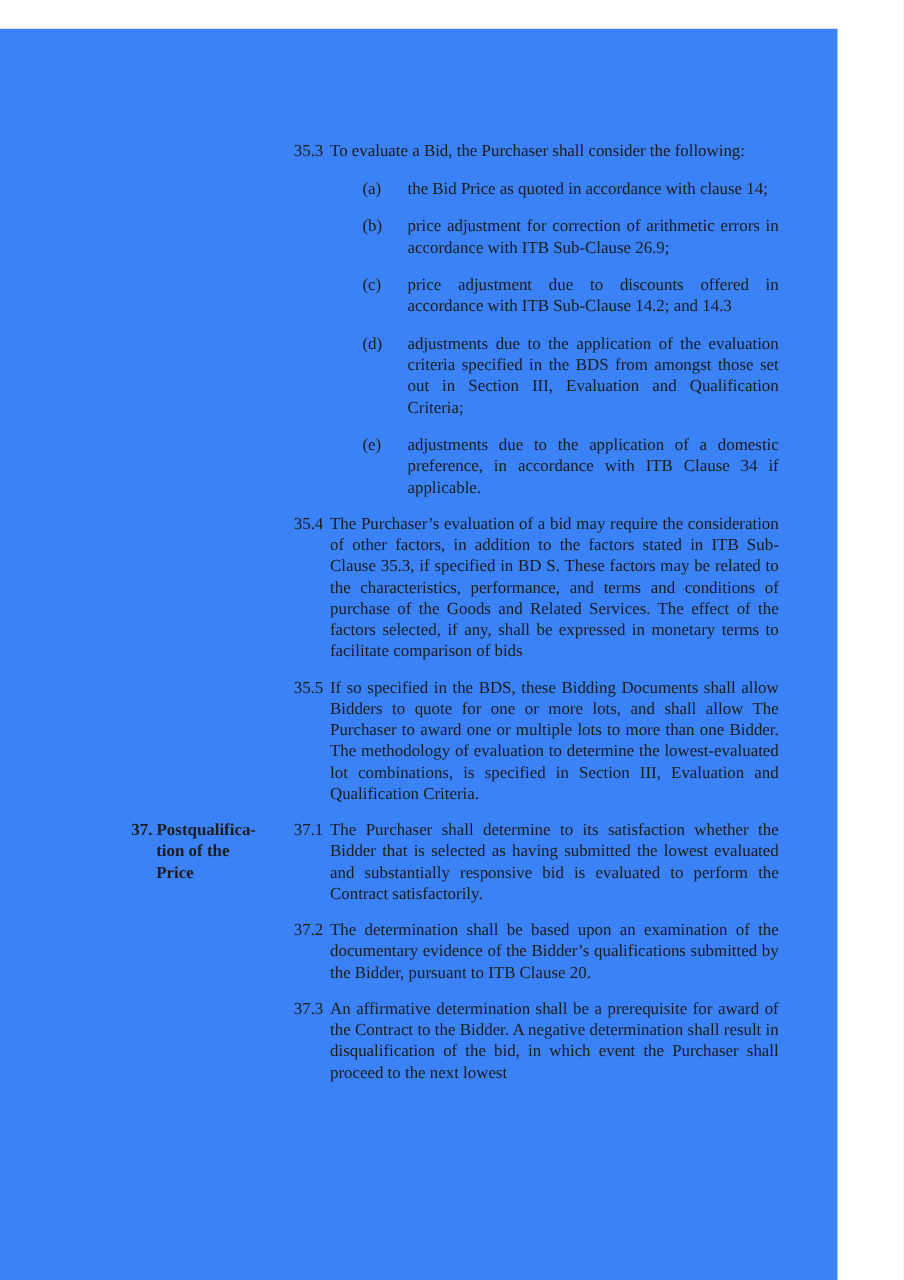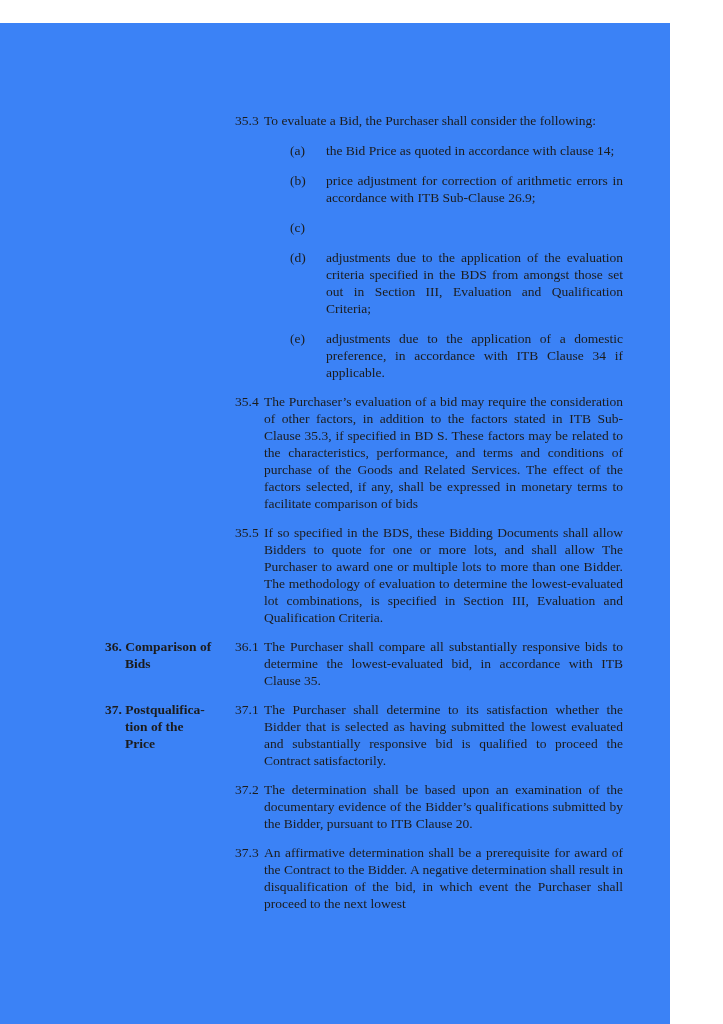--- a/index.html
+++ b/index.html
@@ -98,20 +98,21 @@
           <div class="subitem">
             <span class="slabel">(a)</span>
             <p class="stext">the Bid Price as quoted in accordance with clause 14;</p>
           </div>
           <div class="subitem">
             <span class="slabel">(b)</span>
             <p class="stext">price adjustment for correction of arithmetic errors in accordance with ITB Sub-Clause 26.9;</p>
           </div>
           <div class="subitem">
             <span class="slabel">(c)</span>
+            <p class="stext">price adjustment due to discounts offered in accordance with ITB Sub-Clause 14.2; and 14.3</p>
           </div>
           <div class="subitem">
             <span class="slabel">(d)</span>
             <p class="stext">adjustments due to the application of the evaluation criteria specified in the BDS from amongst those set out in Section III, Evaluation and Qualification Criteria;</p>
           </div>
           <div class="subitem">
             <span class="slabel">(e)</span>
             <p class="stext">adjustments due to the application of a domestic preference, in accordance with ITB Clause 34 if applicable.</p>
           </div>
         </div>
@@ -131,43 +132,31 @@
     <div class="row">
       <div class="side"></div>
       <div class="clausearea">
         <div class="cnum">35.5</div>
         <div class="cbody">
           <p class="ctext">If so specified in the BDS, these Bidding Documents shall allow Bidders to quote for one or more lots, and shall allow The Purchaser to award one or multiple lots to more than one Bidder. The methodology of evaluation to determine the lowest-evaluated lot combinations, is specified in Section III, Evaluation and Qualification Criteria.</p>
         </div>
       </div>
     </div>
 
-    <div class="row">
-      <div class="side">
-        <span class="hl">36. Comparison of</span>
-        <span class="hl hl-cont">Bids</span>
-      </div>
-      <div class="clausearea">
-        <div class="cnum">36.1</div>
-        <div class="cbody">
-          <p class="ctext">The Purchaser shall compare all substantially responsive bids to determine the lowest-evaluated bid, in accordance with ITB Clause 35.</p>
-        </div>
-      </div>
-    </div>
 
     <div class="row">
       <div class="side">
         <span class="hl">37. Postqualifica-</span>
         <span class="hl hl-cont">tion of the</span>
         <span class="hl hl-cont">Price</span>
       </div>
       <div class="clausearea">
         <div class="cnum">37.1</div>
         <div class="cbody">
-          <p class="ctext">The Purchaser shall determine to its satisfaction whether the Bidder that is selected as having submitted the lowest evaluated and substantially responsive bid is qualified to proceed the Contract satisfactorily.</p>
+          <p class="ctext">The Purchaser shall determine to its satisfaction whether the Bidder that is selected as having submitted the lowest evaluated and substantially responsive bid is evaluated to perform the Contract satisfactorily.</p>
         </div>
       </div>
     </div>
 
     <div class="row">
       <div class="side"></div>
       <div class="clausearea">
         <div class="cnum">37.2</div>
         <div class="cbody">
           <p class="ctext">The determination shall be based upon an examination of the documentary evidence of the Bidder’s qualifications submitted by the Bidder, pursuant to ITB Clause 20.</p>

